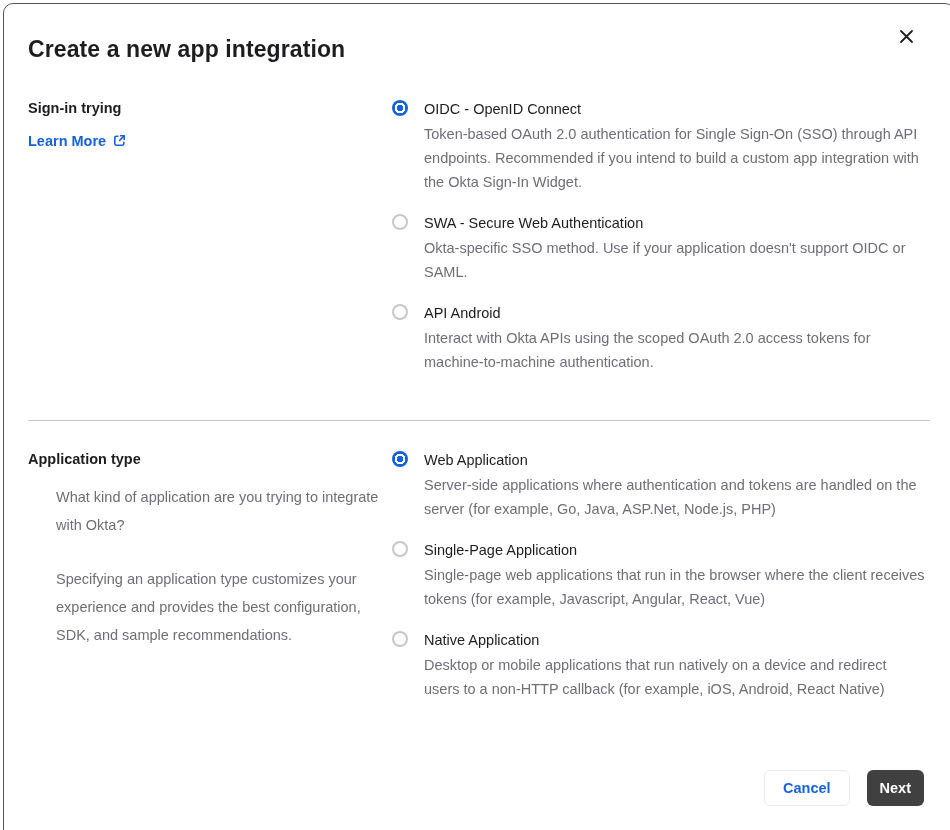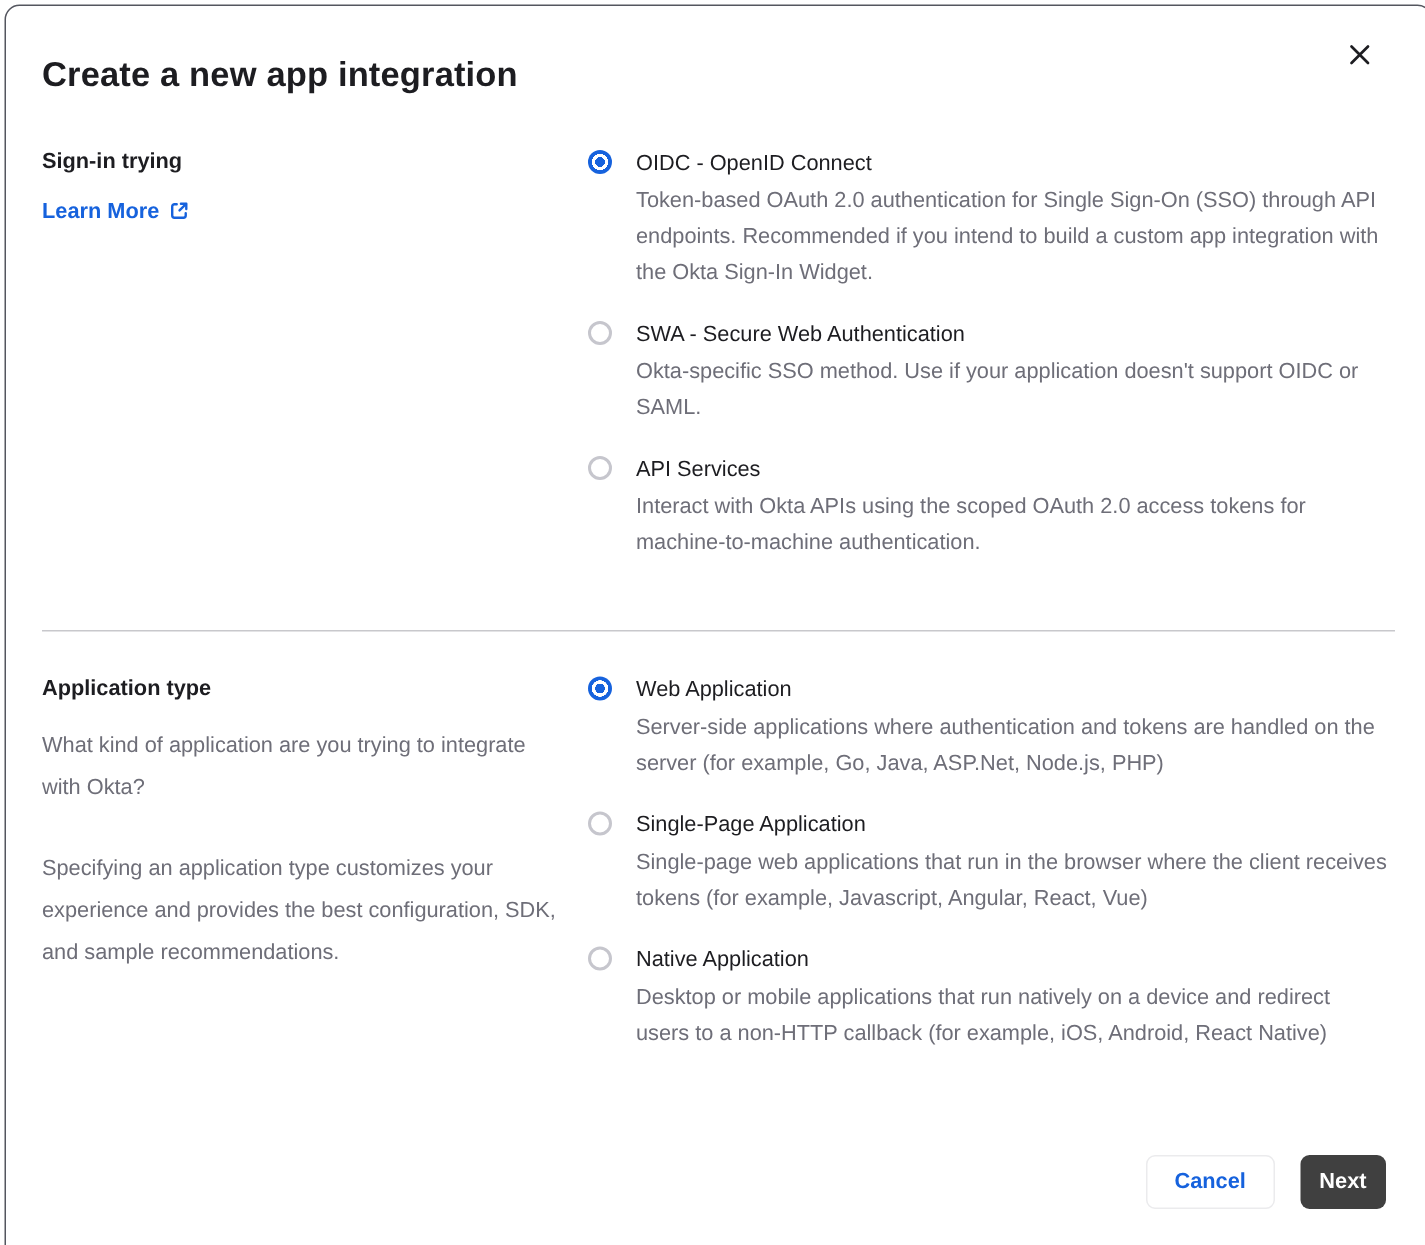--- a/index.html
+++ b/index.html
@@ -55,20 +55,21 @@
     font-weight: 700;
     color: #1662dd;
     text-decoration: none;
     cursor: pointer;
   }
   .left-paragraph {
     font-size: 14.5px;
     line-height: 28px;
     color: #6e6e78;
     margin-top: 14px;
+    margin-left: 28px;
   }
   .left-paragraph + .left-paragraph { margin-top: 26px; }
   .option {
     display: flex;
     align-items: flex-start;
     gap: 16px;
     margin-bottom: 18px;
     cursor: pointer;
   }
   .radio {
@@ -179,21 +180,21 @@
         <span class="radio"></span>
         <div>
           <div class="option-label">SWA - Secure Web Authentication</div>
           <div class="option-desc">Okta-specific SSO method. Use if your application doesn't support OIDC or SAML.</div>
         </div>
       </div>
 
       <div class="option">
         <span class="radio"></span>
         <div>
-          <div class="option-label">API Services</div>
+          <div class="option-label">API Android</div>
           <div class="option-desc">Interact with Okta APIs using the scoped OAuth 2.0 access tokens for machine-to-machine authentication.</div>
         </div>
       </div>
 
     </div>
   </div>
 
   <hr class="divider">
 
   <div class="section-row">

